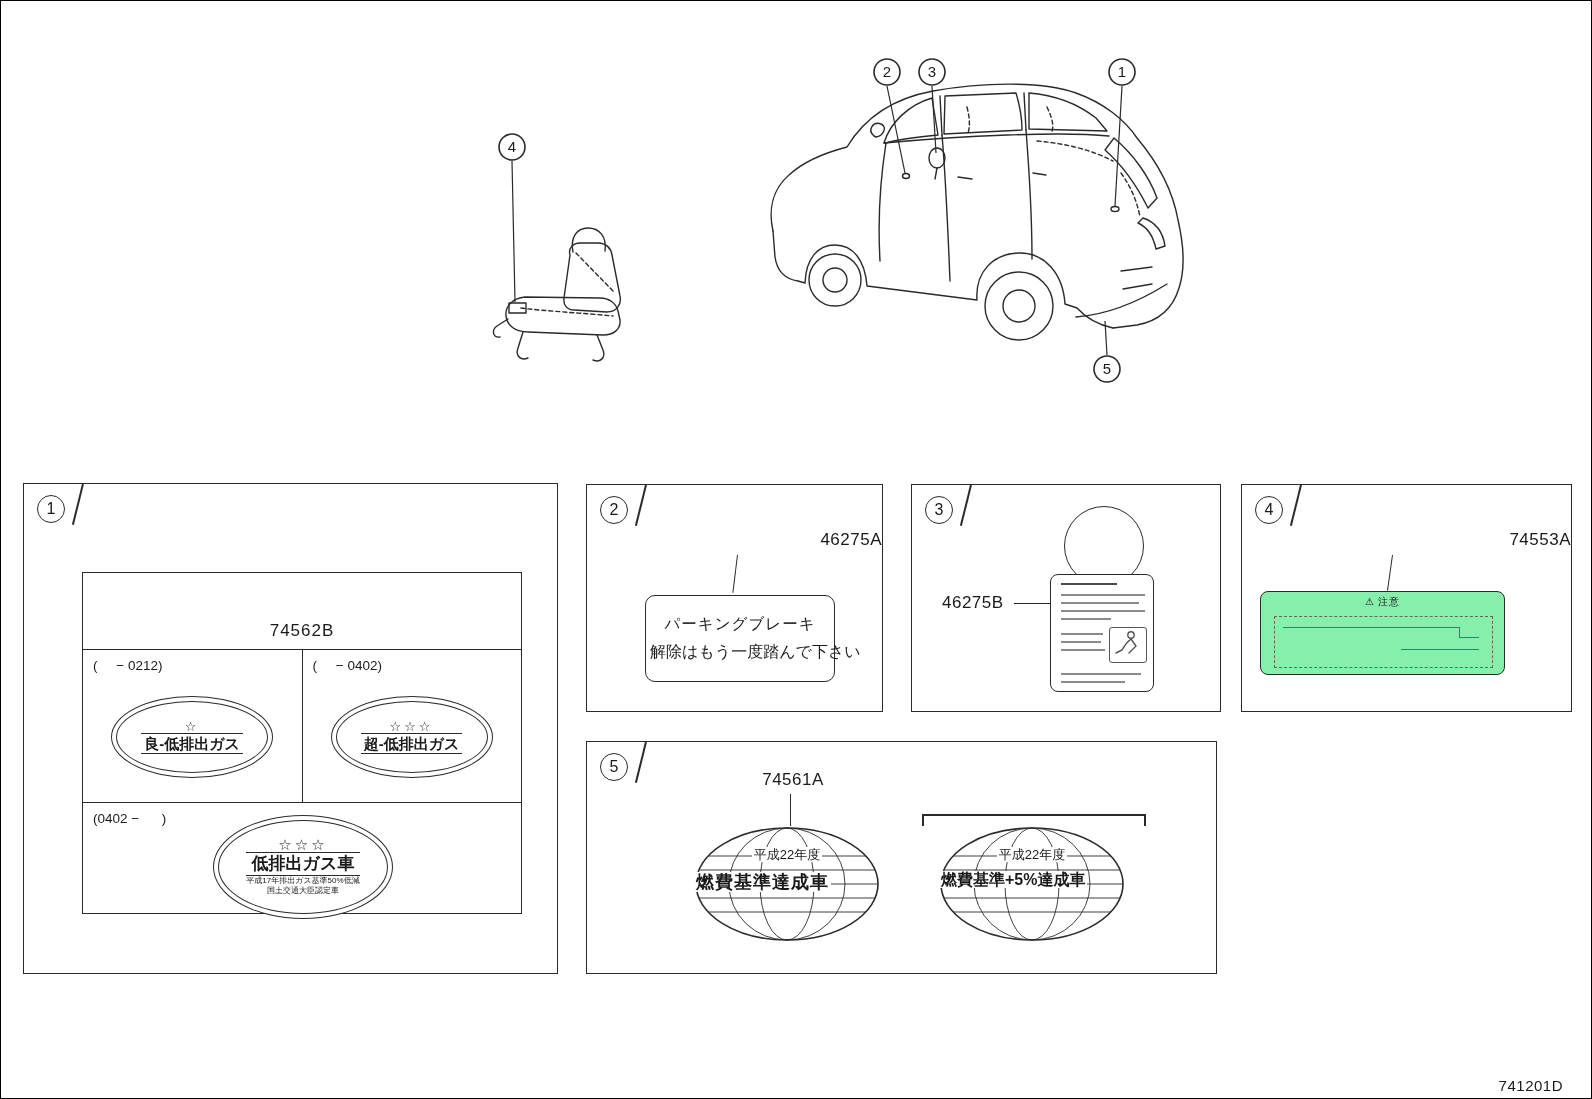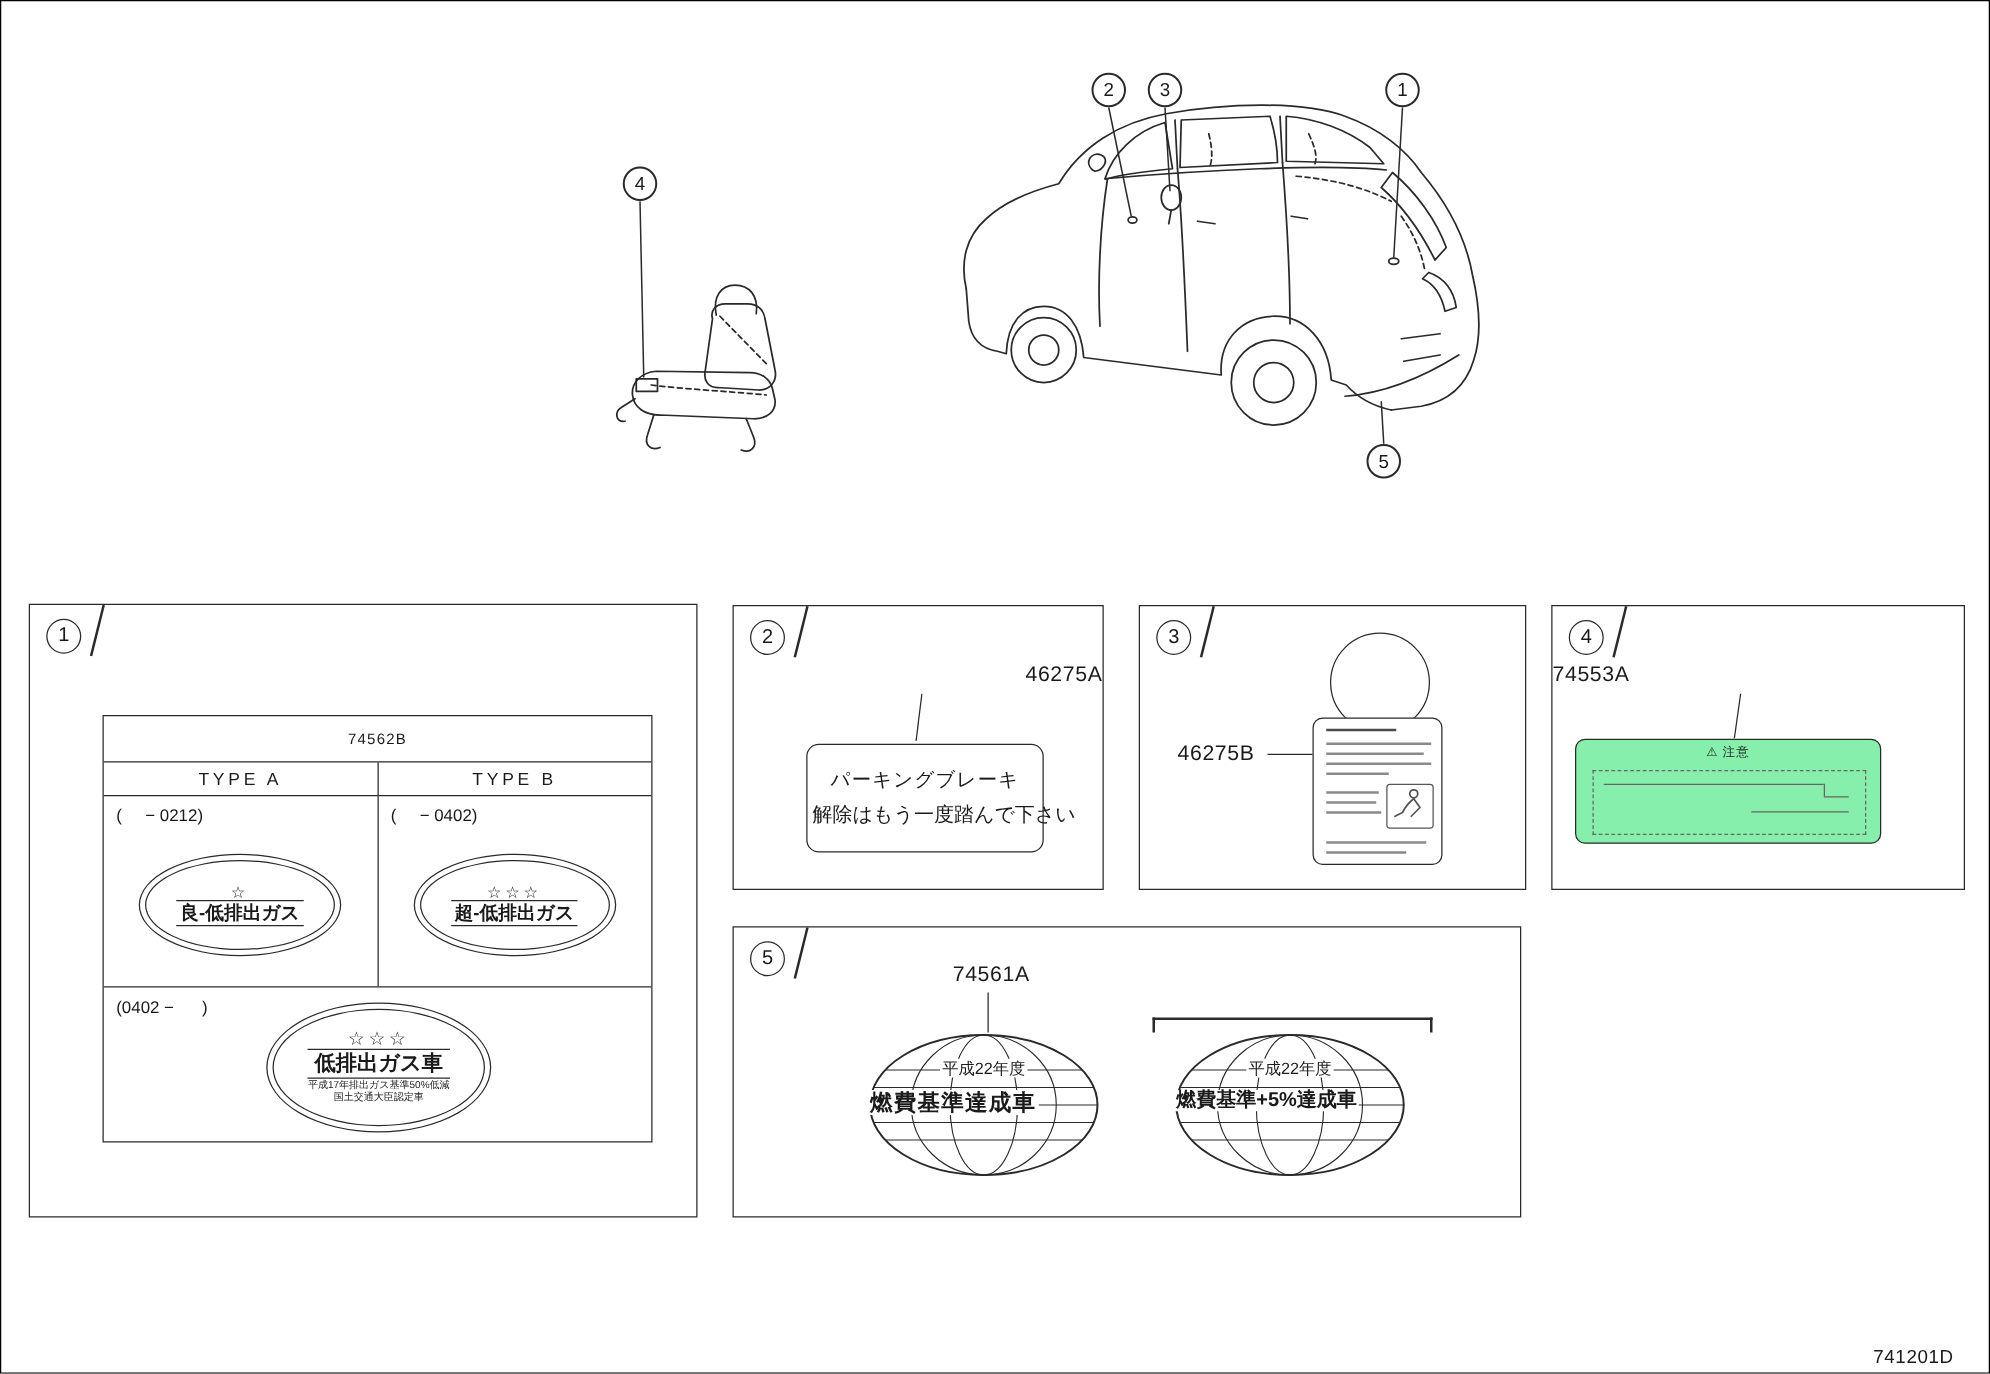--- a/index.html
+++ b/index.html
@@ -13,21 +13,21 @@
   .tab-line{position:absolute;top:0;left:58px;width:1.6px;height:42px;background:#2a2a2a;
             transform:rotate(14deg);transform-origin:top center;}
   .part-num{position:absolute;font-size:17px;letter-spacing:.5px;white-space:nowrap;}
   .leader-v{position:absolute;width:1.4px;background:#2a2a2a;transform-origin:top center;}
   .leader-h{position:absolute;height:1.4px;background:#2a2a2a;}
 
   
   .p1-table{position:absolute;left:58px;top:88px;width:440px;height:342px;border:1.5px solid #2a2a2a;
             display:flex;flex-direction:column;box-sizing:border-box;}
   .p1-header{height:36px;border-bottom:1.5px solid #2a2a2a;display:flex;align-items:center;justify-content:center;
-             font-size:12px;letter-spacing:1px;}
+             font-size:17px;letter-spacing:1px;margin-top:40px;}
   .p1-typerow{height:26px;border-bottom:1.5px solid #2a2a2a;display:flex;}
   .p1-typerow .tcell{flex:1;display:flex;align-items:center;justify-content:center;font-size:14px;letter-spacing:3px;}
   .p1-typerow .tcell:first-child{border-right:1.5px solid #2a2a2a;}
   .p1-mainrow{height:152px;border-bottom:1.5px solid #2a2a2a;display:flex;}
   .p1-cell{flex:1;position:relative;}
   .p1-cell:first-child{border-right:1.5px solid #2a2a2a;}
   .range-text{position:absolute;left:10px;top:8px;font-size:13.5px;white-space:pre;}
   .p1-bottomrow{flex:1;position:relative;}
 
   .oval{position:absolute;border:1.6px solid #2a2a2a;border-radius:50%;display:flex;align-items:center;
@@ -161,24 +161,20 @@
       <text x="686" y="343" text-anchor="middle" font-size="15" fill="#1a1a1a">5</text>
     </g>
   </svg>
 
   <div class="panel" style="left:22px;top:482px;width:535px;height:491px;">
     <div class="tab-line"></div>
     <div class="num-circle">1</div>
 
     <div class="p1-table">
       <div class="p1-header">74562B</div>
-      <div class="p1-typerow">
-        <div class="tcell">TYPE  A</div>
-        <div class="tcell">TYPE  B</div>
-      </div>
       <div class="p1-mainrow">
         <div class="p1-cell">
           <div class="range-text">(     − 0212)</div>
           <div class="oval" style="left:28px;top:46px;width:162px;height:82px;">
             <div class="oval-inner"></div>
             <div class="oval-content">
               <div class="stars">☆</div>
               <div class="oval-main">良-低排出ガス</div>
             </div>
           </div>
@@ -246,21 +242,21 @@
         </div>
         <div class="tline" style="top:98px;left:10px;width:80px;"></div>
         <div class="tline" style="top:106px;left:10px;width:64px;"></div>
       </div>
     </div>
   </div>
 
   <div class="panel" style="left:1240px;top:483px;width:331px;height:228px;">
     <div class="tab-line"></div>
     <div class="num-circle">4</div>
-    <div class="part-num" style="left:0;right:0;top:45px;text-align:left;">74553A</div>
+    <div class="part-num" style="left:0;right:0;top:45px;text-align:right;">74553A</div>
     <div class="leader-v" style="left:150px;top:70px;height:36px;transform:rotate(8deg);"></div>
 
     <div class="caution-label" style="left:18px;top:106px;width:245px;height:84px;">
       <div class="caution-head">
         <span class="warn-icon">⚠</span><span>注意</span>
       </div>
       <div class="caution-dashed">
         <div class="cline" style="left:8px;top:10px;width:176px;"></div>
         <div class="cline-v" style="left:184px;top:10px;height:10px;"></div>
         <div class="cline" style="left:184px;top:20px;width:20px;"></div>

